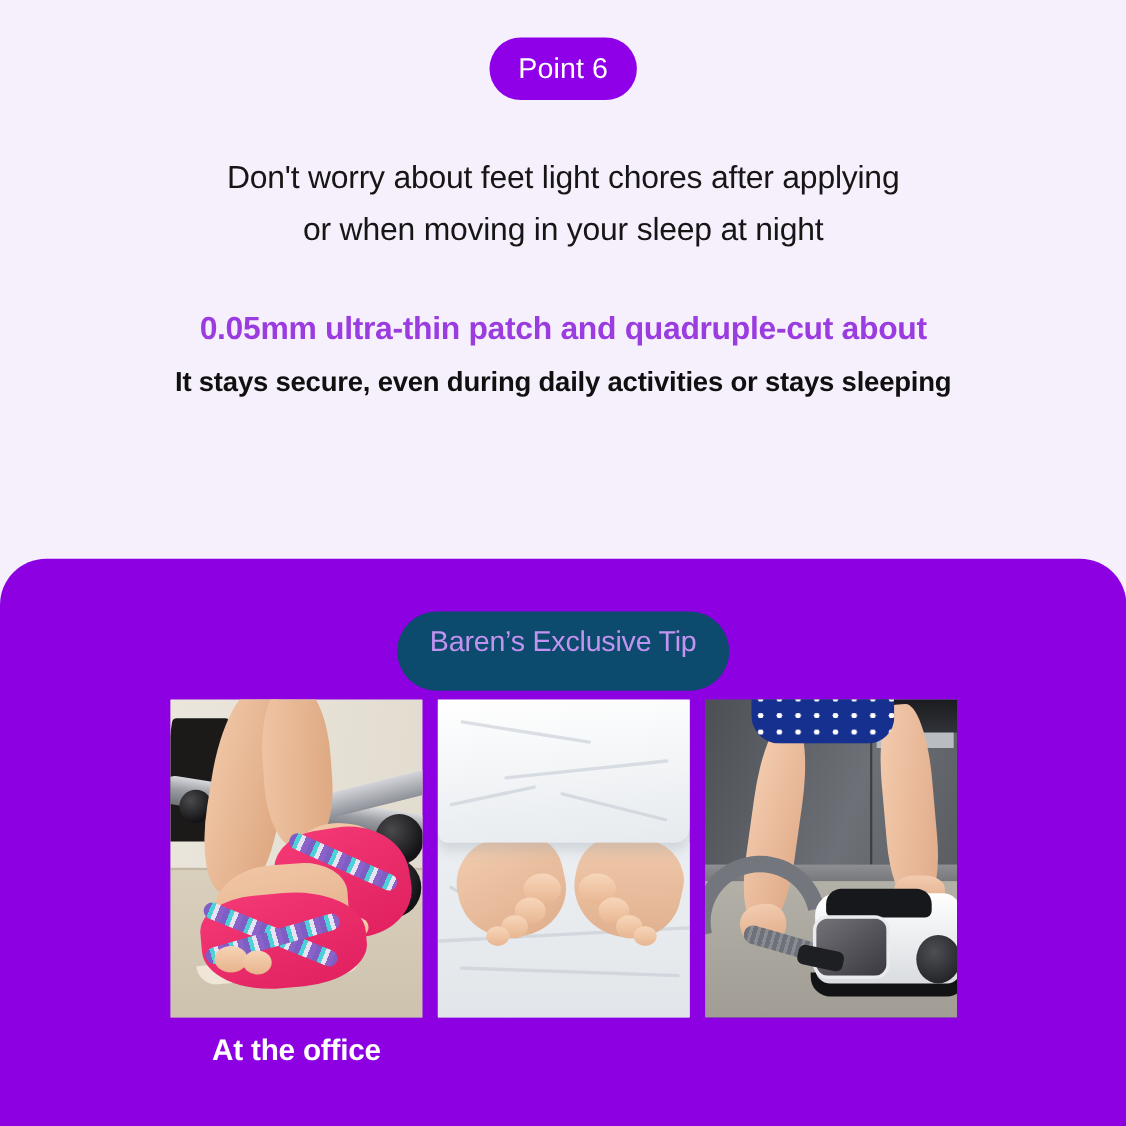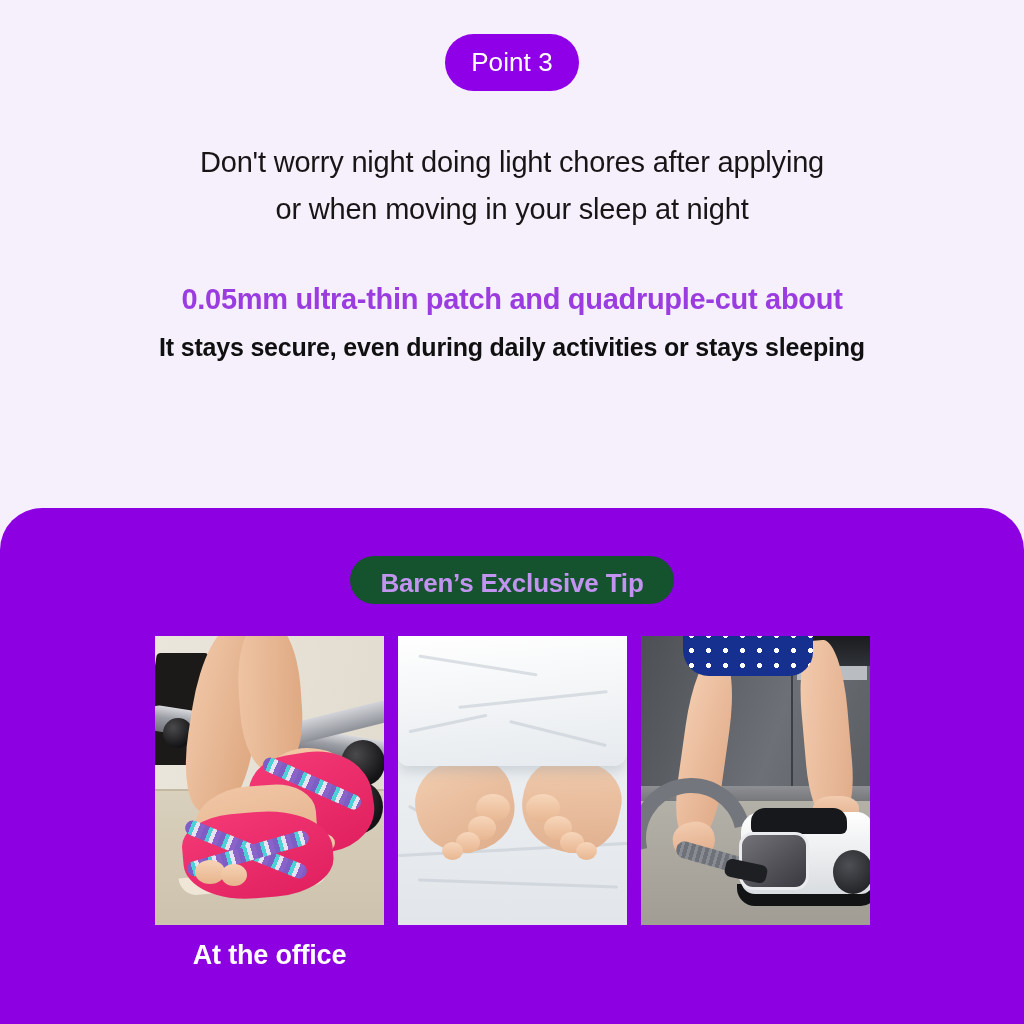--- a/index.html
+++ b/index.html
@@ -72,26 +72,26 @@
   .purple-panel {
     position:absolute;
     left:0; top:508px;
     width:1024px; height:516px;
     background:#8d00e2;
     border-radius:42px 42px 0 0;
   }
 
   .tip-row { display:flex; justify-content:center; padding-top:48px; }
   .tip-pill {
-    background:#14532d;
+    background:#0c4a6e;
     color:#c293f0;
     font-size:26px;
-    font-weight:bold;
+    font-weight:normal;
     line-height:1;
-    padding:14px 30px 8px;
+    padding:14px 30px 32px;
     border-radius:999px;
     white-space:nowrap;
     letter-spacing:-.2px;
   }
 
   .cards {
     position:absolute;
     left:155px; top:128px;
     width:714px;
     display:flex;
@@ -247,26 +247,26 @@
                   background:#121315; border-radius:0 0 16px 18px; }
   .p3 .nozzle { position:absolute; left:84px; top:226px; width:42px; height:18px;
                 background:#1d1f22; border-radius:6px; transform:rotate(12deg); }
 </style>
 </head>
 <body>
 
 <div class="top-section">
 
   <div class="badge-row">
-    <span class="point-badge">Point 3</span>
+    <span class="point-badge">Point 6</span>
   </div>
 
 
   <div class="body-copy">
-    <p>Don't worry night doing light chores after applying</p>
+    <p>Don't worry about feet light chores after applying</p>
     <p>or when moving in your sleep at night</p>
   </div>
 
   <div class="emphasis-block">
     <div class="emph-purple">0.05mm ultra-thin patch and quadruple-cut about</div>
     <div class="emph-black">It stays secure, even during daily activities or stays sleeping</div>
   </div>
 </div>
 
 <div class="purple-panel">

